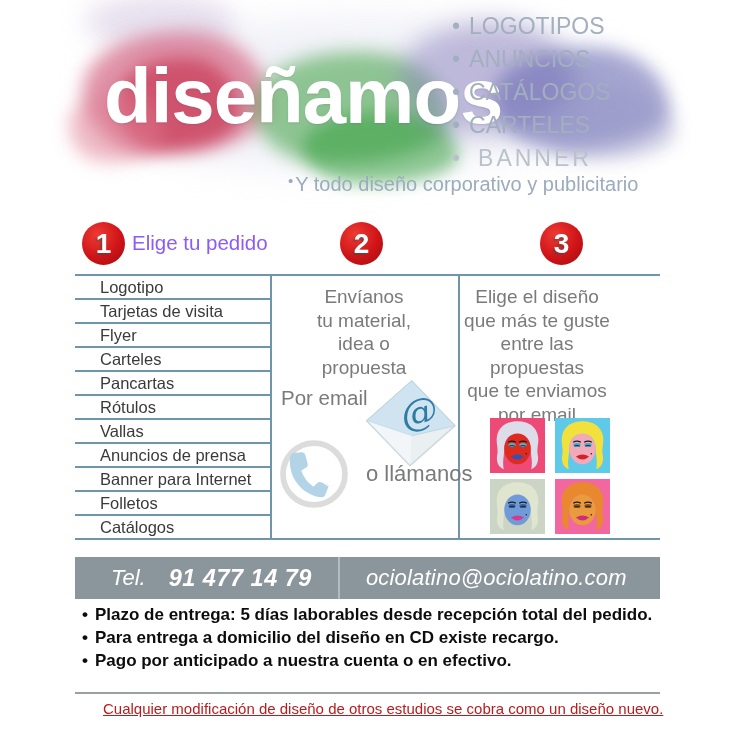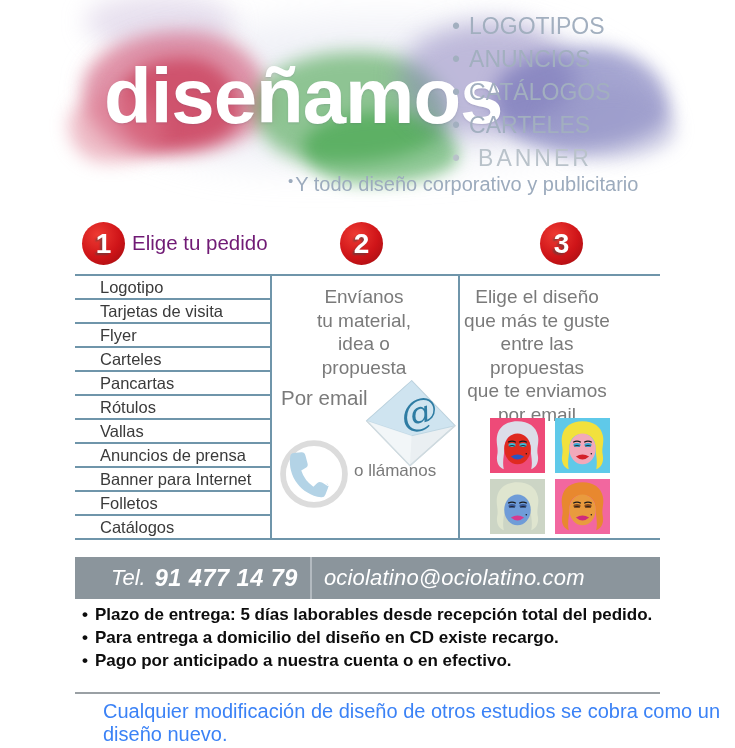--- a/index.html
+++ b/index.html
@@ -36,64 +36,64 @@
 
   
   .step-circle{position:absolute;width:43px;height:43px;border-radius:50%;
       background:radial-gradient(circle at 36% 30%, #ee3b33 0%, var(--accent-red) 55%, #9c0c10 100%);
       display:flex;align-items:center;justify-content:center;
       color:#fff;font-size:28px;font-weight:bold;
       text-shadow:-2px 2px 2px rgba(70,70,70,.55);}
   .sc1{left:82px;top:222px;}
   .sc2{left:340px;top:222px;}
   .sc3{left:540px;top:222px;}
-  .step1-label{position:absolute;left:132px;top:231px;font-size:20.5px;color:#701a75;}
+  .step1-label{position:absolute;left:132px;top:231px;font-size:20.5px;color:#8b5cf6;}
 
   
   .order-table{position:absolute;left:75px;top:274px;width:585px;height:266px;
       border-top:2px solid var(--rule-blue);border-bottom:2px solid var(--rule-blue);box-sizing:border-box;}
   .vdiv{position:absolute;top:0;bottom:0;width:2px;background:var(--rule-blue);}
   .vdiv1{left:195px;} .vdiv2{left:383px;}
   .order-col{position:absolute;left:0;top:0;width:195px;height:100%;display:flex;flex-direction:column;}
   .order-row{flex:1;display:flex;align-items:center;padding-left:25px;
       border-bottom:2px solid var(--rule-blue);box-sizing:border-box;
       font-size:16.5px;color:#3a3a3a;}
   .order-row:last-child{border-bottom:none;}
 
   
   .send-lines{position:absolute;left:280px;top:285px;width:168px;text-align:center;
       font-size:19px;line-height:23.5px;color:var(--body-gray);}
   .por-email{position:absolute;left:281px;top:386px;font-size:20.5px;color:var(--body-gray);}
   .envelope{position:absolute;left:360px;top:372px;width:100px;height:100px;}
   .phone-badge{position:absolute;left:278px;top:438px;width:72px;height:72px;}
-  .o-llamanos{position:absolute;left:354px;top:461px;font-size:17px;color:var(--body-gray);}
+  .o-llamanos{position:absolute;left:366px;top:461px;font-size:22px;color:var(--body-gray);}
 
   
   .choose-lines{position:absolute;left:440px;top:285px;width:194px;text-align:center;
       font-size:19px;line-height:23.5px;color:var(--body-gray);}
   .marilyn-grid{position:absolute;left:490px;top:418px;display:grid;
       grid-template-columns:55px 55px;grid-auto-rows:55px;column-gap:10px;row-gap:6px;}
   .marilyn-grid svg{width:55px;height:55px;display:block;}
 
   
   .contact-bar{position:absolute;left:75px;top:557px;width:585px;height:42px;
-      background:var(--bar-gray);display:flex;align-items:center;color:#fff;}
+      background:var(--bar-gray);display:flex;align-items:center;color:#fff;gap:14px;}
   .tel-label{font-style:italic;font-size:22px;margin-left:36px;}
   .tel-number{font-style:italic;font-weight:bold;font-size:23.5px;margin-left:9px;letter-spacing:.5px;}
   .bar-div{width:2px;height:42px;background:#b3bac0;margin-left:12px;}
   .email{font-style:italic;font-size:22px;margin-left:12px;letter-spacing:.2px;}
 
   
   .terms{position:absolute;left:82px;top:603px;margin:0;padding:0;list-style:none;}
   .terms li{font-size:17px;font-weight:bold;color:#0d0d0d;line-height:23px;}
   .term-bullet{margin-right:7px;}
 
   
   .footer-rule{position:absolute;left:75px;top:692px;width:585px;height:2px;background:#9aa0a4;}
-  .footer-note{position:absolute;left:103px;top:700px;font-size:20px;color:#3b82f6;}
+  .footer-note{position:absolute;left:103px;top:700px;font-size:15px;color:#b91c1c;text-decoration:underline;}
 </style>
 </head>
 <body>
 
 <div class="canvas">
 
   <div class="splash">
     <div class="blob b-wash"></div>
     <div class="blob b-lav-tl"></div>
     <div class="blob b-pink1"></div>

